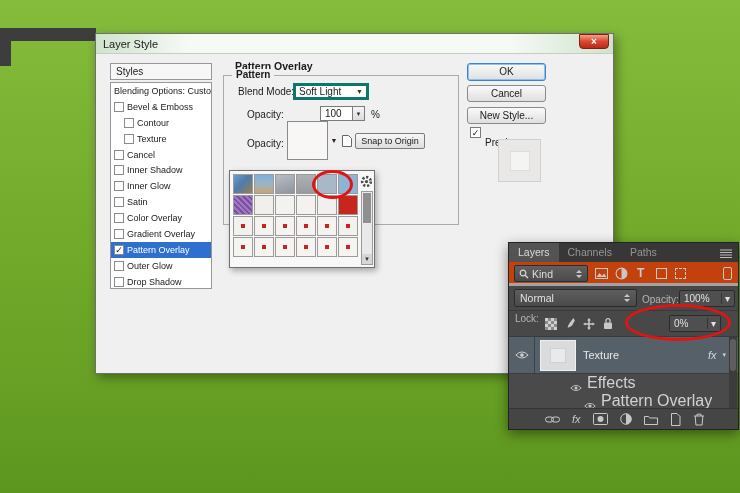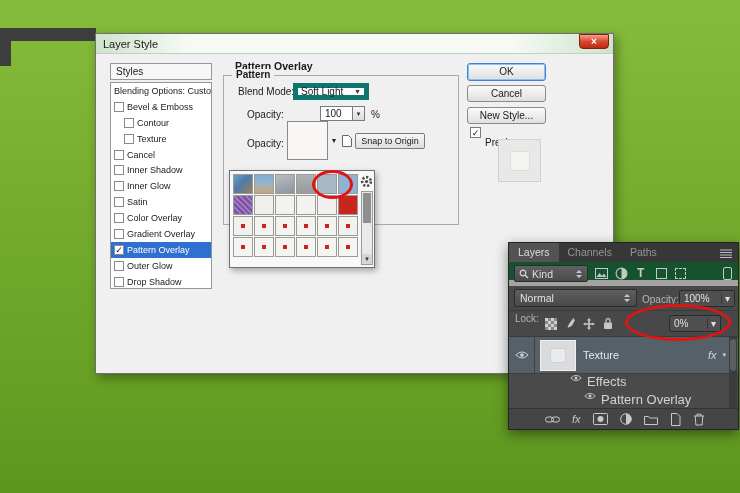--- a/index.html
+++ b/index.html
@@ -30,21 +30,21 @@
   .style-item.selected { background:#2f6fd0; color:#fff; }
   .cbx { flex:none; width:10px; height:10px; background:#fff; border:1px solid #8a8a8a;
          font-size:9px; line-height:9px; text-align:center; color:#111; }
   .section-title { position:absolute; left:139px; top:26px; font-weight:bold; font-size:10.5px; }
   .group-box { position:absolute; left:127px; top:41px; width:236px; height:150px;
                border:1px solid #ababab; }
   .group-label { position:absolute; left:8px; top:-7px; background:#f0f0f0; padding:0 4px;
                  font-weight:bold; font-size:10px; }
   .lbl-blend { position:absolute; left:142px; top:52px; }
   .combo-blend { position:absolute; left:197px; top:49px; width:76px; height:17px; background:#fff;
-                 border:5px solid #0f766e; display:flex; align-items:center; padding:0 3px; }
+                 border:3px solid #0f766e; display:flex; align-items:center; padding:0 3px; }
   .combo-blend .arrow { margin-left:auto; font-size:7px; color:#333; }
   .lbl-opacity { position:absolute; left:151px; top:75px; }
   .field-opacity { position:absolute; left:224px; top:72px; width:33px; height:15px; background:#fff;
                    border:1px solid #7b7b7b; line-height:13px; padding-left:4px; }
   .opacity-arrow { position:absolute; left:257px; top:72px; width:12px; height:15px;
                    background:linear-gradient(#f6f6f6,#dcdcdc); border:1px solid #7b7b7b; border-left:none;
                    font-size:6px; text-align:center; line-height:14px; color:#333; }
   .lbl-pct { position:absolute; left:275px; top:75px; }
   .lbl-pattern { position:absolute; left:151px; top:104px; }
   .pattern-thumb { position:absolute; left:191px; top:87px; width:41px; height:39px;
@@ -88,22 +88,22 @@
 
   
   .panel { position:absolute; left:508px; top:242px; width:231px; height:188px; background:#484848;
            border:1px solid #232323; box-shadow:0 4px 12px rgba(0,0,0,.45); z-index:6;
            color:#c9c9c9; font-size:10.5px; }
   .tabbar { position:absolute; left:0; top:0; right:0; height:19px; background:#373737;
             display:flex; align-items:stretch; }
   .tab { padding:0 9px; line-height:19px; color:#969696; font-size:10.5px; }
   .tab.active { background:#535353; color:#dcdcdc; }
   .panel-menu { position:absolute; right:4px; top:5px; width:14px; height:9px; }
-  .filter-row { position:absolute; left:0; top:19px; right:0; height:24px; background:#14532d;
-                border-bottom:6px solid #a3a3a3; }
+  .filter-row { position:absolute; left:0; top:19px; right:0; height:24px; background:#c2410c;
+                border-bottom:3px solid #a3a3a3; }
   .kind-combo { position:absolute; left:5px; top:3px; width:74px; height:17px;
                 background:linear-gradient(#606060,#4b4b4b); border:1px solid #2b2b2b; border-radius:2px;
                 display:flex; align-items:center; gap:3px; padding:0 4px; color:#ddd; }
   .kind-combo .chev { margin-left:auto; }
   .ficon { position:absolute; top:6px; }
   .ficon-pixel { left:86px; } .ficon-adj { left:106px; top:5px; }
   .ficon-type { left:128px; top:4px; font-size:12px; font-weight:bold; color:#c8c8c8; }
   .ficon-shape { left:147px; width:11px; height:11px; border:1px solid #c8c8c8; }
   .ficon-smart { left:166px; width:11px; height:11px; border:1px dashed #c8c8c8; }
   .ficon-toggle { position:absolute; right:6px; top:5px; width:9px; height:13px;
@@ -135,22 +135,22 @@
                border-bottom:1px solid #3d3d3d; display:flex; align-items:center; }
   .eye-cell { width:26px; align-self:stretch; border-right:1px solid rgba(0,0,0,.3);
               display:flex; align-items:center; justify-content:center; }
   .layer-thumb { width:34px; height:29px; margin-left:6px; background:#d9dbdd; outline:1px solid #f0f0f0;
                  position:relative; }
   .layer-thumb .inner { position:absolute; left:9px; top:7px; width:16px; height:15px;
                         background:#e9eaec; border:1px solid #cfd1d3; }
   .layer-name { margin-left:8px; color:#e8e8e8; font-size:11px; }
   .fx-badge { margin-left:auto; margin-right:6px; font-style:italic; color:#d5d5d5; font-size:11px; }
   .row-toggle { margin-right:12px; font-size:7px; color:#cfcfcf; }
-  .sub-row { position:absolute; left:0; right:0; height:18px; display:flex; align-items:flex-start;
-             color:#d2d2d2; font-size:13px; }
+  .sub-row { position:absolute; left:0; right:0; height:18px; display:flex; align-items:flex-end;
+             color:#d2d2d2; font-size:16px; }
   .sub-effects { top:37px; } .sub-po { top:55px; }
   .sub-row .eye-pad { display:flex; align-items:center; justify-content:center; width:14px; }
   .list-scroll { position:absolute; right:1px; top:94px; width:8px; height:73px; background:#3c3c3c; }
   .list-scroll .thumbbar { position:absolute; left:1px; top:2px; width:6px; height:32px;
                            background:#5e5e5e; border-radius:3px; }
   .toolbar { position:absolute; left:0; right:0; bottom:0; height:21px; background:#454545;
              border-top:1px solid #343434; display:flex; align-items:center; gap:12px; padding-left:36px; }
   .tool { display:flex; align-items:center; }
   .tool-fx { font-style:italic; color:#c8c8c8; font-size:11px; }
 

